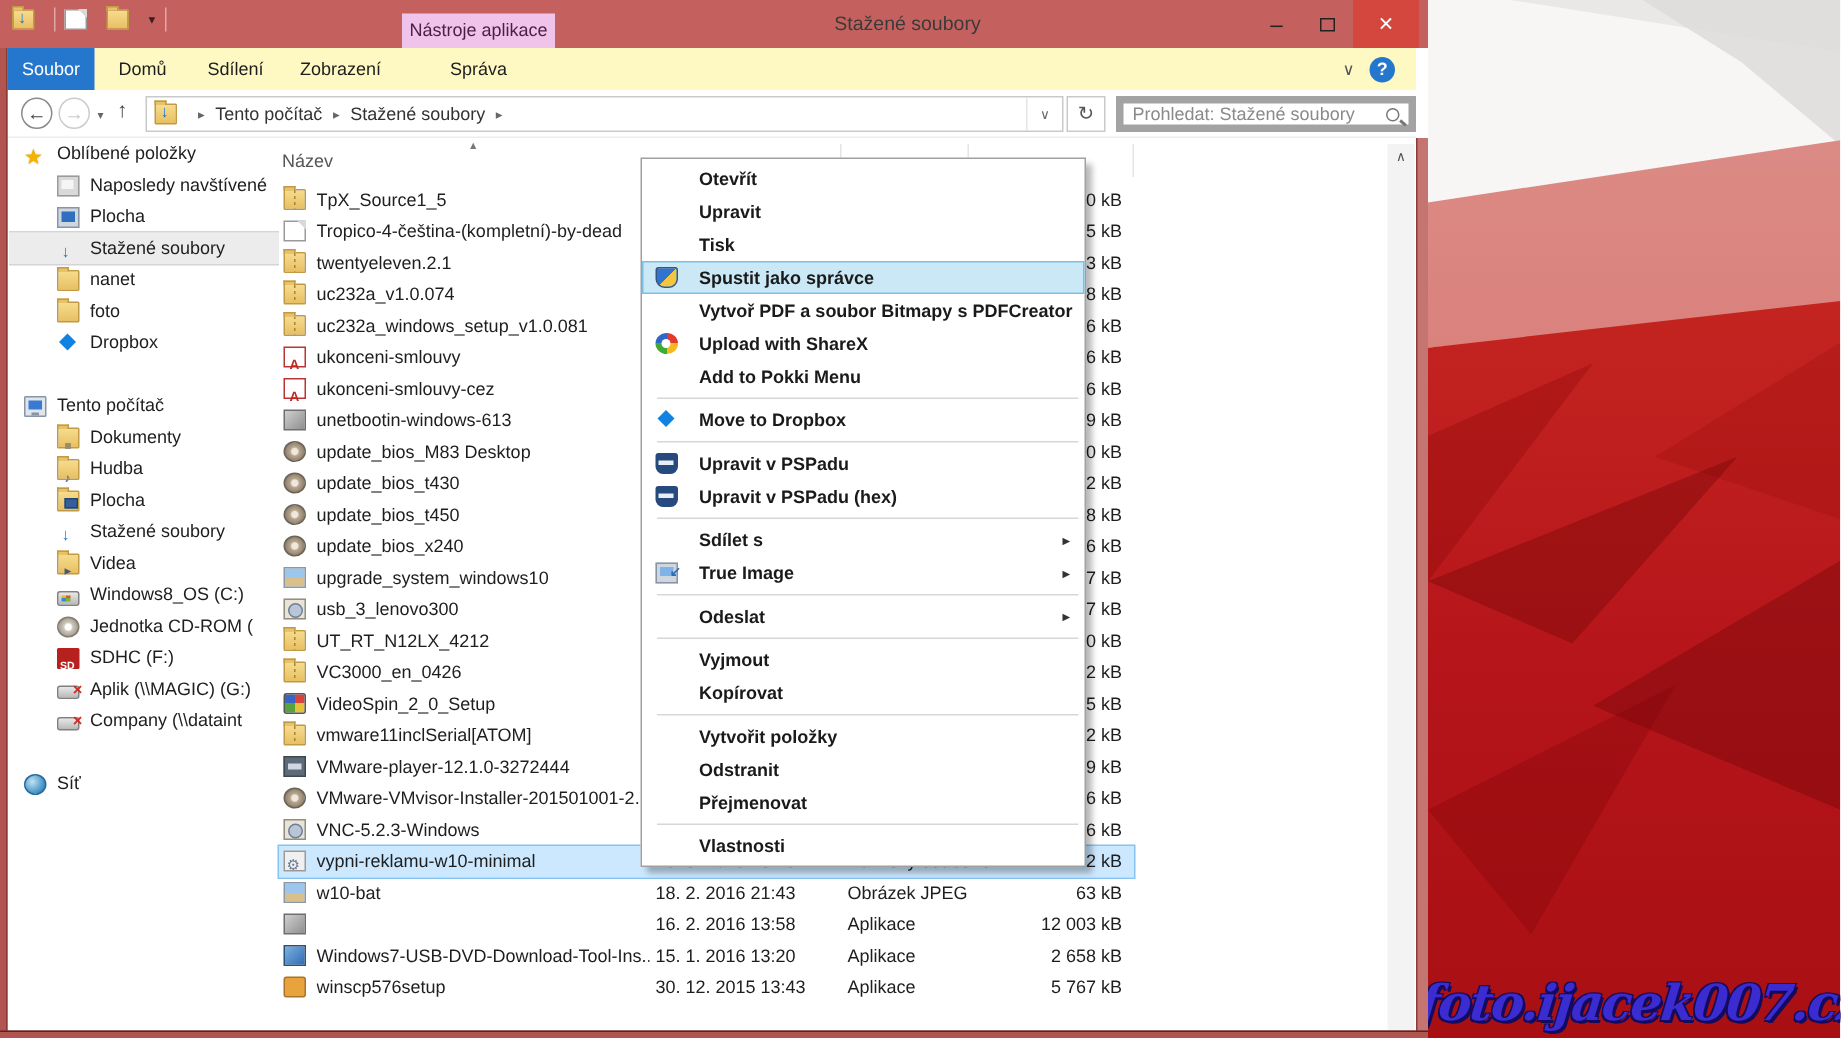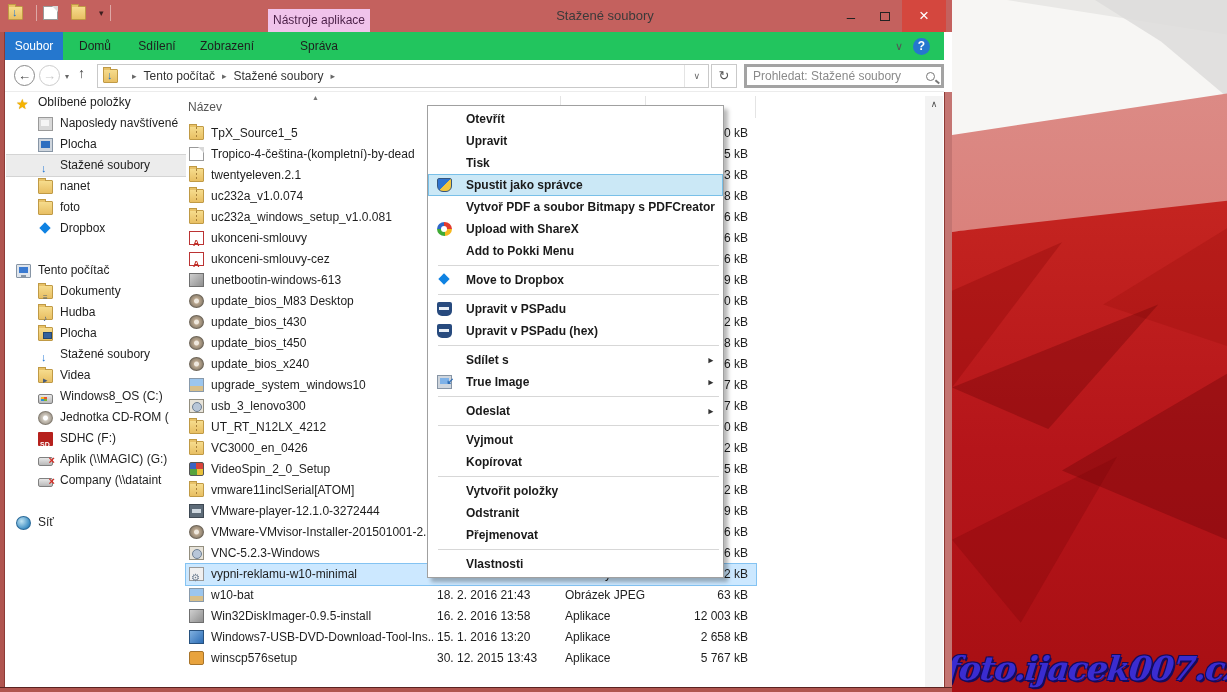--- a/index.html
+++ b/index.html
@@ -34,21 +34,21 @@
   .qat-sep { width:1px; height:16px; background:rgba(255,255,255,.45); }
   .title { position:absolute; left:500px; top:8px; width:210px; text-align:center; font-size:13px; color:#3a3a3a; }
   .ctx-tab { position:absolute; left:268px; top:9px; width:102px; height:23px; background:#f0c3eb;
     color:#4a1f47; font-size:12px; text-align:center; line-height:23px; }
   .wincontrols { position:absolute; right:6px; top:0; height:32px; display:flex; }
   .wc { width:34px; height:32px; display:flex; align-items:center; justify-content:center; color:#222; font-size:15px; cursor:default; }
   .wc-max i { display:block; width:10px; height:9px; border:1px solid #222; }
   .wc-close { width:44px; background:#d4473e; color:#fff; font-size:17px; }
 
   
-  .tabrow { position:absolute; left:5px; top:32px; width:939px; height:28px; background:#22c55e; }
+  .tabrow { position:absolute; left:5px; top:32px; width:939px; height:28px; background:#fef9c3; }
   .rtab { position:absolute; top:0; height:28px; font-size:12px; color:#1e1e1e; text-align:center; line-height:28px; }
   .rtab-file { left:0; width:58px; background:#2577ce; color:#fff; }
   .t1{left:62px;width:56px}.t2{left:120px;width:64px}.t3{left:186px;width:72px}.t4{left:263px;width:102px}
   .ribbon-tools { position:absolute; right:14px; top:0; height:28px; display:flex; align-items:center; gap:10px; }
   .rb-chev { color:#555; font-size:11px; }
   .rb-help { width:17px; height:17px; border-radius:50%; background:#2577ce; color:#fff; font-size:12px; font-weight:bold;
     text-align:center; line-height:17px; }
 
   
   .addrrow { position:absolute; left:5px; top:60px; width:939px; height:32px; background:#fff; border-bottom:1px solid #ececec; }
@@ -56,21 +56,21 @@
     color:#444; font-size:13px; text-align:center; line-height:19px; }
   .nav-back{left:9px;} .nav-fwd{left:34px; border-color:#ccc; color:#c9c9c9;}
   .nav-dd { position:absolute; left:60px; top:12px; font-size:8px; color:#666; }
   .nav-up { position:absolute; left:73px; top:5px; font-size:14px; color:#444; }
   .addrbox { position:absolute; left:92px; top:4px; width:612px; height:24px; border:1px solid #c9c9c9; background:#fff;
     display:flex; align-items:center; font-size:12px; color:#333; padding-left:5px; }
   .crumb-sep { font-size:9px; color:#666; margin:0 7px; }
   .addr-chev { margin-left:auto; font-size:9px; color:#666; padding:0 8px; border-left:1px solid #e4e4e4; align-self:stretch; line-height:22px; }
   .refreshbtn { position:absolute; left:706px; top:4px; width:26px; height:24px; border:1px solid #c9c9c9;
     text-align:center; line-height:22px; font-size:13px; color:#555; }
-  .searchbox { position:absolute; left:739px; top:4px; width:200px; height:24px; border:3px solid #a3a3a3;
+  .searchbox { position:absolute; left:739px; top:4px; width:200px; height:24px; border:5px solid #a3a3a3;
     display:flex; align-items:center; padding:0 6px; }
   .searchbox .ph { flex:1; font-size:12px; color:#8a8a8a; }
   .mag { width:9px; height:9px; border:1.5px solid #777; border-radius:50%; position:relative; }
   .mag::after { content:""; position:absolute; left:8px; top:8px; width:5px; height:1.5px; background:#777; transform:rotate(40deg); }
 
   
   .sidebar { position:absolute; left:6px; top:92px; width:180px; height:595px; background:#fff; overflow:hidden; }
   .sb-item { position:relative; height:21px; line-height:21px; font-size:12px; color:#1e1e1e; white-space:nowrap; overflow:hidden; }
   .sb-item .lbl { vertical-align:middle; }
   .sb-sel { background:#ececec; outline:1px solid #d4d4d4; }
@@ -422,21 +422,20 @@
           </div>
           <div class="frow">
             <span class="ico fic fi-img"></span>
             <span class="fname">w10-bat</span>
             <span class="fdate">18. 2. 2016 21:43</span>
             <span class="ftype">Obrázek JPEG</span>
             <span class="fsize">63 kB</span>
           </div>
           <div class="frow">
             <span class="ico fic fi-gray"></span>
-            <span class="fname">Win32DiskImager-0.9.5-install</span>
             <span class="fdate">16. 2. 2016 13:58</span>
             <span class="ftype">Aplikace</span>
             <span class="fsize">12 003 kB</span>
           </div>
           <div class="frow">
             <span class="ico fic fi-app"></span>
             <span class="fname">Windows7-USB-DVD-Download-Tool-Ins...</span>
             <span class="fdate">15. 1. 2016 13:20</span>
             <span class="ftype">Aplikace</span>
             <span class="fsize">2 658 kB</span>

